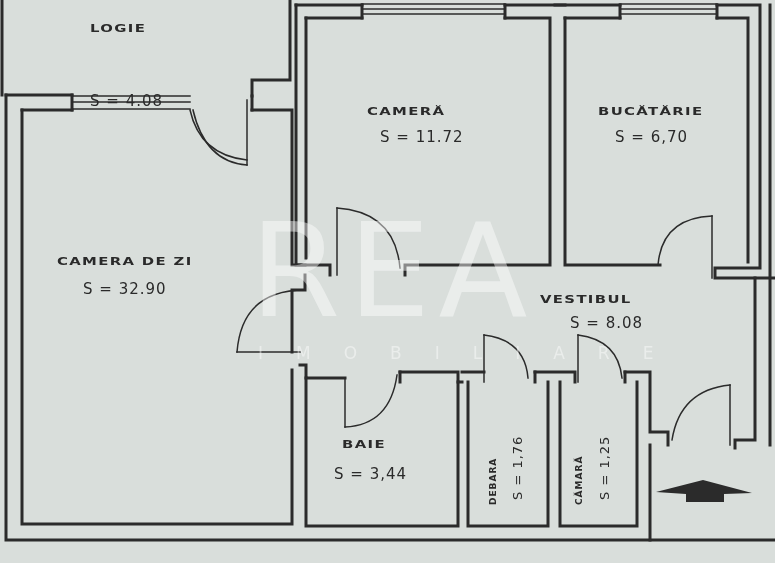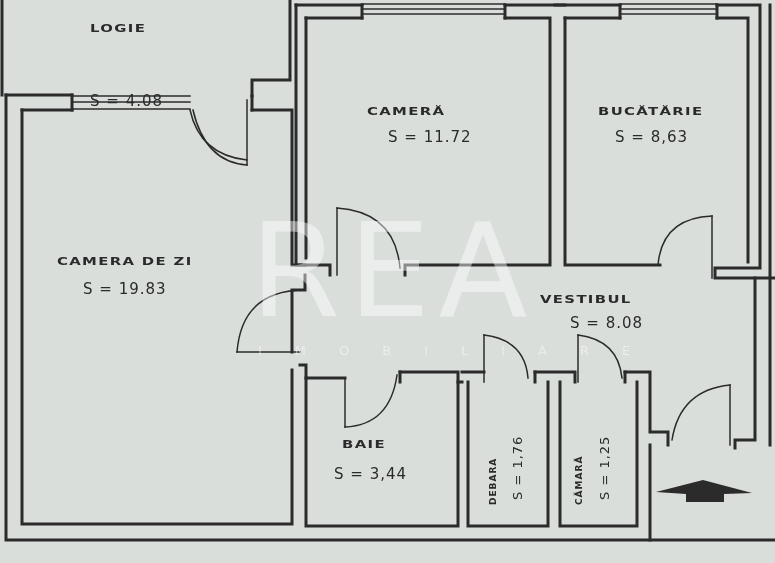--- a/index.html
+++ b/index.html
@@ -4,21 +4,21 @@
 <style>
   html, body { margin: 0; padding: 0; }
   body { width: 775px; height: 563px; background: #d9dedb; overflow: hidden; position: relative; font-family: "DejaVu Sans", sans-serif; }
   #plan { position: absolute; left: 0; top: 0; }
   .lbl { position: absolute; color: #2a2a2a; font-family: "DejaVu Sans", sans-serif; letter-spacing: 1px; white-space: nowrap; }
   .name { font-size: 11px; font-weight: bold; text-transform: uppercase; transform: scaleX(1.35); transform-origin: left center; }
   .area { font-size: 15px; }
   .vert { transform: rotate(-90deg); transform-origin: left top; }
   .wm { position: absolute; color: rgba(255,255,255,0.45); font-family: "DejaVu Sans", sans-serif; pointer-events: none; }
   .wm-main { left: 250px; top: 195px; font-size: 130px; font-weight: normal; letter-spacing: 8px; }
-  .wm-sub { left: 258px; top: 343px; font-size: 13px; letter-spacing: 33px; }
+  .wm-sub { left: 258px; top: 343px; font-size: 17px; letter-spacing: 33px; }
 </style>
 </head>
 <body>
 
 <svg id="plan" width="775" height="563" viewBox="0 0 775 563">
   <g fill="none" stroke="#2b2b2b" stroke-width="3" stroke-linecap="square">
 
     <g>
       <polyline points="6,95 6,540 775,540"></polyline>
       <polyline points="22,110 22,524 292,524 292,370"></polyline>
@@ -139,27 +139,27 @@
   <polygon points="656,492 703,480 752,493 724,494 724,502 686,502 686,494" fill="#2b2b2b"></polygon>
 </svg>
 
 <div class="wm wm-main">REA</div>
 <div class="wm wm-sub">IMOBILIARE</div>
 
 <div class="lbl name" style="left:90px;top:22px;">LOGIE</div>
 <div class="lbl area" style="left:90px;top:48px;margin-top:44px;">S = 4.08</div>
 
 <div class="lbl name" style="left:367px;top:105px;">CAMERĂ</div>
-<div class="lbl area" style="left:388px;top:128px;text-align:center;">S = 11.72</div>
+<div class="lbl area" style="left:380px;top:128px;text-align:center;">S = 11.72</div>
 
 <div class="lbl name" style="left:598px;top:105px;">BUCĂTĂRIE</div>
-<div class="lbl area" style="left:615px;top:128px;">S = 8,63</div>
+<div class="lbl area" style="left:615px;top:128px;">S = 6,70</div>
 
 <div class="lbl name" style="left:57px;top:255px;">CAMERA DE ZI</div>
-<div class="lbl area" style="left:83px;top:280px;">S = 19.83</div>
+<div class="lbl area" style="left:83px;top:280px;">S = 32.90</div>
 
 <div class="lbl name" style="left:540px;top:293px;">VESTIBUL</div>
 <div class="lbl area" style="left:570px;top:314px;">S = 8.08</div>
 
 <div class="lbl name" style="left:342px;top:438px;">BAIE</div>
 <div class="lbl area" style="left:334px;top:465px;">S = 3,44</div>
 
 <div class="lbl name vert" style="left:488px;top:505px;font-size:9px;">DEBARA</div>
 <div class="lbl area vert" style="left:510px;top:500px;font-size:13px;">S = 1,76</div>
 

